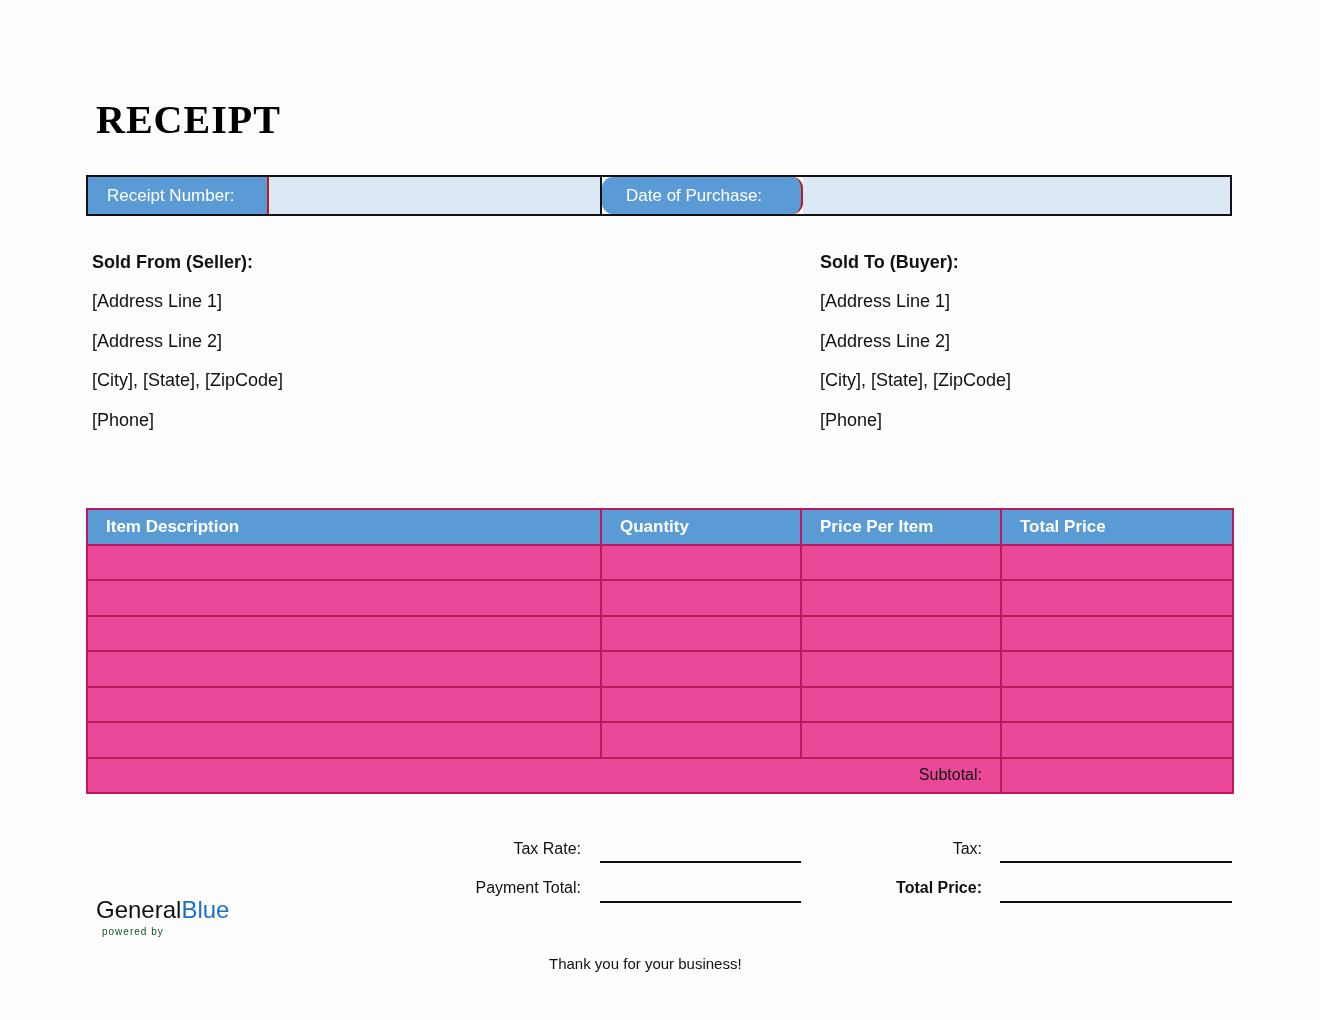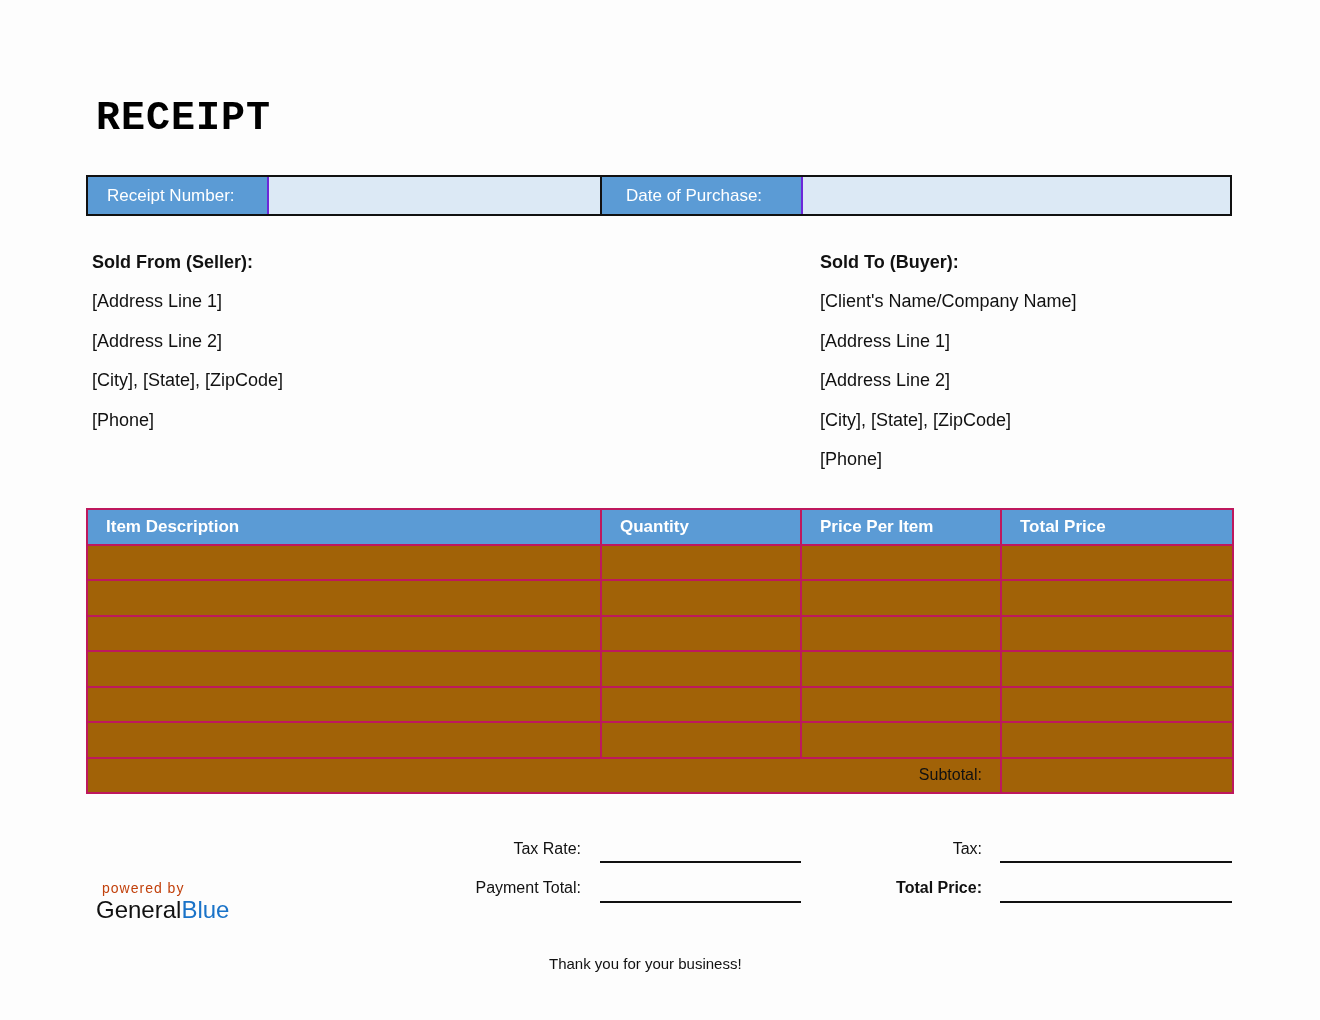--- a/index.html
+++ b/index.html
@@ -4,38 +4,38 @@
   <style>
     html, body { margin:0; padding:0; }
     body {
       width:1320px; height:1020px; background:#fdfdfd; position:relative;
       font-family:"Liberation Sans", sans-serif; color:#111;
       overflow:hidden;
     }
     .abs { position:absolute; }
     .title {
       left:96px; top:96px; font-size:40px; font-weight:bold; letter-spacing:1px;
-      font-family:Liberation Mono, monospace; color:#000;
+      font-family:Liberation Serif, serif; color:#000;
     }
     
     .infobar {
       left:86px; top:175px; width:1146px; height:41px;
       border:2px solid #111; box-sizing:border-box; display:flex;
     }
     .infobar .lbl {
       background:#5b9bd5; color:#fff; font-size:17px;
       display:flex; align-items:center; box-sizing:border-box;
-      border-right:2px solid #6d28d9;
+      border-right:2px solid #b91c1c;
     }
     .infobar .val {
       background:#dce9f5; box-sizing:border-box;
     }
     .lbl1 { width:181px; padding-left:19px; }
     .val1 { width:333px; border-right:2px solid #111; }
-    .lbl2 { width:201px; padding-left:24px; }
+    .lbl2 { width:201px; padding-left:24px;border-radius:11px; }
     .val2 { flex:1; }
 
     .party { font-size:18px; }
     .party .hd { font-weight:bold; height:39px; }
     .party .ln { height:39.5px; }
     .seller { left:92px; top:252px; }
     .buyer { left:820px; top:252px; }
 
     
     table.items {
@@ -43,31 +43,31 @@
       border-collapse:collapse; table-layout:fixed;
     }
     table.items th, table.items td {
       border:2px solid #be185d; height:35.5px; padding:0;
       box-sizing:border-box;
     }
     table.items th {
       background:#5b9bd5; color:#fff; font-weight:bold; font-size:17px;
       text-align:left; padding-left:18px;
     }
-    table.items td { background:#a16207; }
+    table.items td { background:#ec4899; }
     table.items td.subtotal-label {
       text-align:right; padding-right:18px; font-size:16px;
     }
 
     .sumlabel { font-size:16px; text-align:right; }
     .line { height:0; border-bottom:2px solid #111; }
     .bold { font-weight:bold; }
     .thanks { left:549px; top:914px; font-size:15px;margin-top:41px; }
 
-    .powered { left:102px; top:880px; font-size:14px; color:#c2410c; letter-spacing:1px; }
+    .powered { left:102px; top:926px; font-size:10px; color:#14532d; letter-spacing:1px; }
     .brand { left:96px; top:896px; font-size:24px; color:#111;text-align:center; }
     .brand .blue { color:#1a73c8; }
   </style>
 </head>
 <body>
 
 <div class="abs title">RECEIPT</div>
 
 <div class="abs infobar">
   <div class="lbl lbl1">Receipt Number:</div>
@@ -79,21 +79,20 @@
 <div class="abs party seller">
   <div class="hd">Sold From (Seller):</div>
   <div class="ln">[Address Line 1]</div>
   <div class="ln">[Address Line 2]</div>
   <div class="ln">[City], [State], [ZipCode]</div>
   <div class="ln">[Phone]</div>
 </div>
 
 <div class="abs party buyer">
   <div class="hd">Sold To (Buyer):</div>
-  <div class="ln">[Client's Name/Company Name]</div>
   <div class="ln">[Address Line 1]</div>
   <div class="ln">[Address Line 2]</div>
   <div class="ln">[City], [State], [ZipCode]</div>
   <div class="ln">[Phone]</div>
 </div>
 
 <table class="items">
   <colgroup>
     <col style="width:514px">
       <col style="width:200px">

